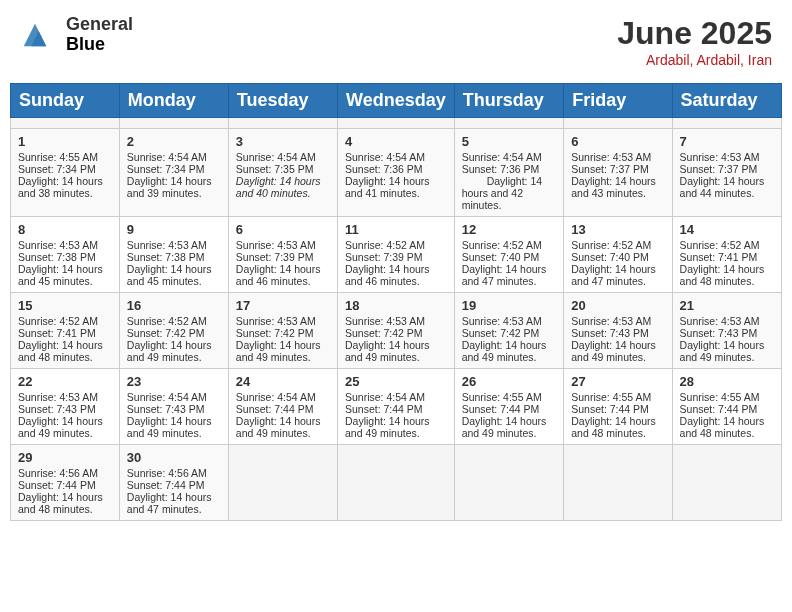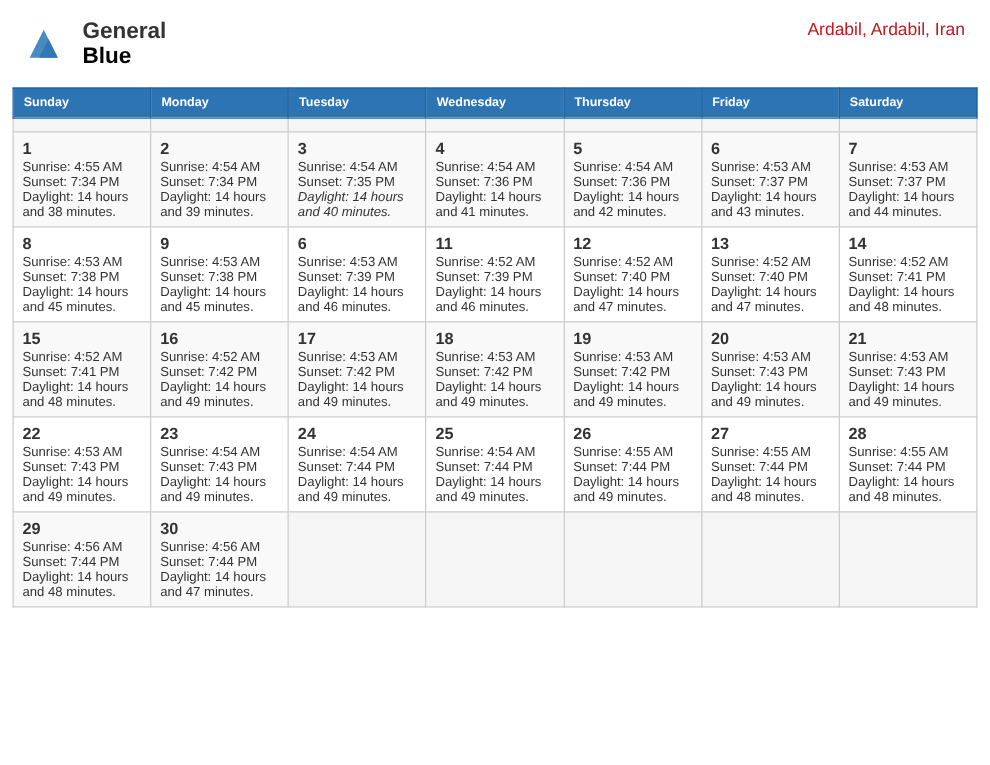--- a/index.html
+++ b/index.html
@@ -57,21 +57,21 @@
     .calendar {
       width: 100%;
       border-collapse: collapse;
       border: 1px solid #ccc;
     }
     .calendar th {
       background-color: #2d74b5;
       color: #fff;
       text-align: left;
       padding: 6px 8px;
-      font-size: 10px;
+      font-size: 18px;
       font-weight: bold;
       border: 1px solid #2060a0;
     }
     .calendar td {
       vertical-align: top;
       padding: 5px 7px;
       border: 1px solid #ccc;
       font-size: 10.5px;
       color: #333;
       background: #fff;
@@ -99,20 +99,21 @@
     <svg class="logo-icon" viewBox="0 0 40 40" xmlns="http://www.w3.org/2000/svg">
       <polygon points="5,35 20,5 35,35" fill="#1a6faf" opacity="0.8"></polygon>
       <polygon points="15,35 25,15 35,35" fill="#2d74b5" opacity="0.9"></polygon>
     </svg>
     <div class="logo-text">
       <span class="logo-general">General</span>
       <span class="logo-blue">Blue</span>
     </div>
   </div>
   <div class="title-block">
+    <div class="month-title">June 2025</div>
     <div class="location-title">Ardabil, Ardabil, Iran</div>
   </div>
 </div>
 
 <table class="calendar">
   <thead>
     <tr>
 
     <th>Sunday</th>
         <th>Monday</th>
@@ -131,21 +132,21 @@
         <td class="empty"></td>
         <td class="empty"></td>
         <td class="empty"></td>
         <td class="empty"></td>
       </tr>
       <tr class="row-bg-alt">
         <td><span class="day-number">1</span><span>Sunrise: 4:55 AM</span><br><span>Sunset: 7:34 PM</span><br><span style="white-space: pre-line;">Daylight: 14 hours and 38 minutes.</span></td>
         <td><span class="day-number">2</span><span>Sunrise: 4:54 AM</span><br><span>Sunset: 7:34 PM</span><br><span style="white-space: pre-line;">Daylight: 14 hours and 39 minutes.</span></td>
         <td><span class="day-number">3</span><span>Sunrise: 4:54 AM</span><br><span>Sunset: 7:35 PM</span><br><span style="white-space: pre-line; font-style: italic;">Daylight: 14 hours and 40 minutes.</span></td>
         <td><span class="day-number">4</span><span>Sunrise: 4:54 AM</span><br><span>Sunset: 7:36 PM</span><br><span style="white-space: pre-line;">Daylight: 14 hours and 41 minutes.</span></td>
-        <td><span class="day-number">5</span><span>Sunrise: 4:54 AM</span><br><span>Sunset: 7:36 PM</span><br><span style="white-space: pre-line;">Daylight: 14 hours and 42 minutes.</span></td>
+        <td><span class="day-number">5</span><span>Sunrise: 4:54 AM</span><br><span>Sunset: 7:36 PM</span><br><span style="white-space: pre-line; margin-left: 25px;">Daylight: 14 hours and 42 minutes.</span></td>
         <td><span class="day-number">6</span><span>Sunrise: 4:53 AM</span><br><span>Sunset: 7:37 PM</span><br><span style="white-space: pre-line;">Daylight: 14 hours and 43 minutes.</span></td>
         <td><span class="day-number">7</span><span>Sunrise: 4:53 AM</span><br><span>Sunset: 7:37 PM</span><br><span style="white-space: pre-line; margin-top: 24px;">Daylight: 14 hours and 44 minutes.</span></td>
       </tr>
       <tr>
         <td><span class="day-number">8</span><span>Sunrise: 4:53 AM</span><br><span>Sunset: 7:38 PM</span><br><span style="white-space: pre-line;">Daylight: 14 hours and 45 minutes.</span></td>
         <td><span class="day-number">9</span><span>Sunrise: 4:53 AM</span><br><span>Sunset: 7:38 PM</span><br><span style="white-space: pre-line;">Daylight: 14 hours and 45 minutes.</span></td>
         <td><span class="day-number">6</span><span>Sunrise: 4:53 AM</span><br><span>Sunset: 7:39 PM</span><br><span style="white-space: pre-line;">Daylight: 14 hours and 46 minutes.</span></td>
         <td><span class="day-number">11</span><span>Sunrise: 4:52 AM</span><br><span>Sunset: 7:39 PM</span><br><span style="white-space: pre-line;">Daylight: 14 hours and 46 minutes.</span></td>
         <td><span class="day-number">12</span><span>Sunrise: 4:52 AM</span><br><span>Sunset: 7:40 PM</span><br><span style="white-space: pre-line;">Daylight: 14 hours and 47 minutes.</span></td>
         <td><span class="day-number">13</span><span>Sunrise: 4:52 AM</span><br><span>Sunset: 7:40 PM</span><br><span style="white-space: pre-line;">Daylight: 14 hours and 47 minutes.</span></td>

